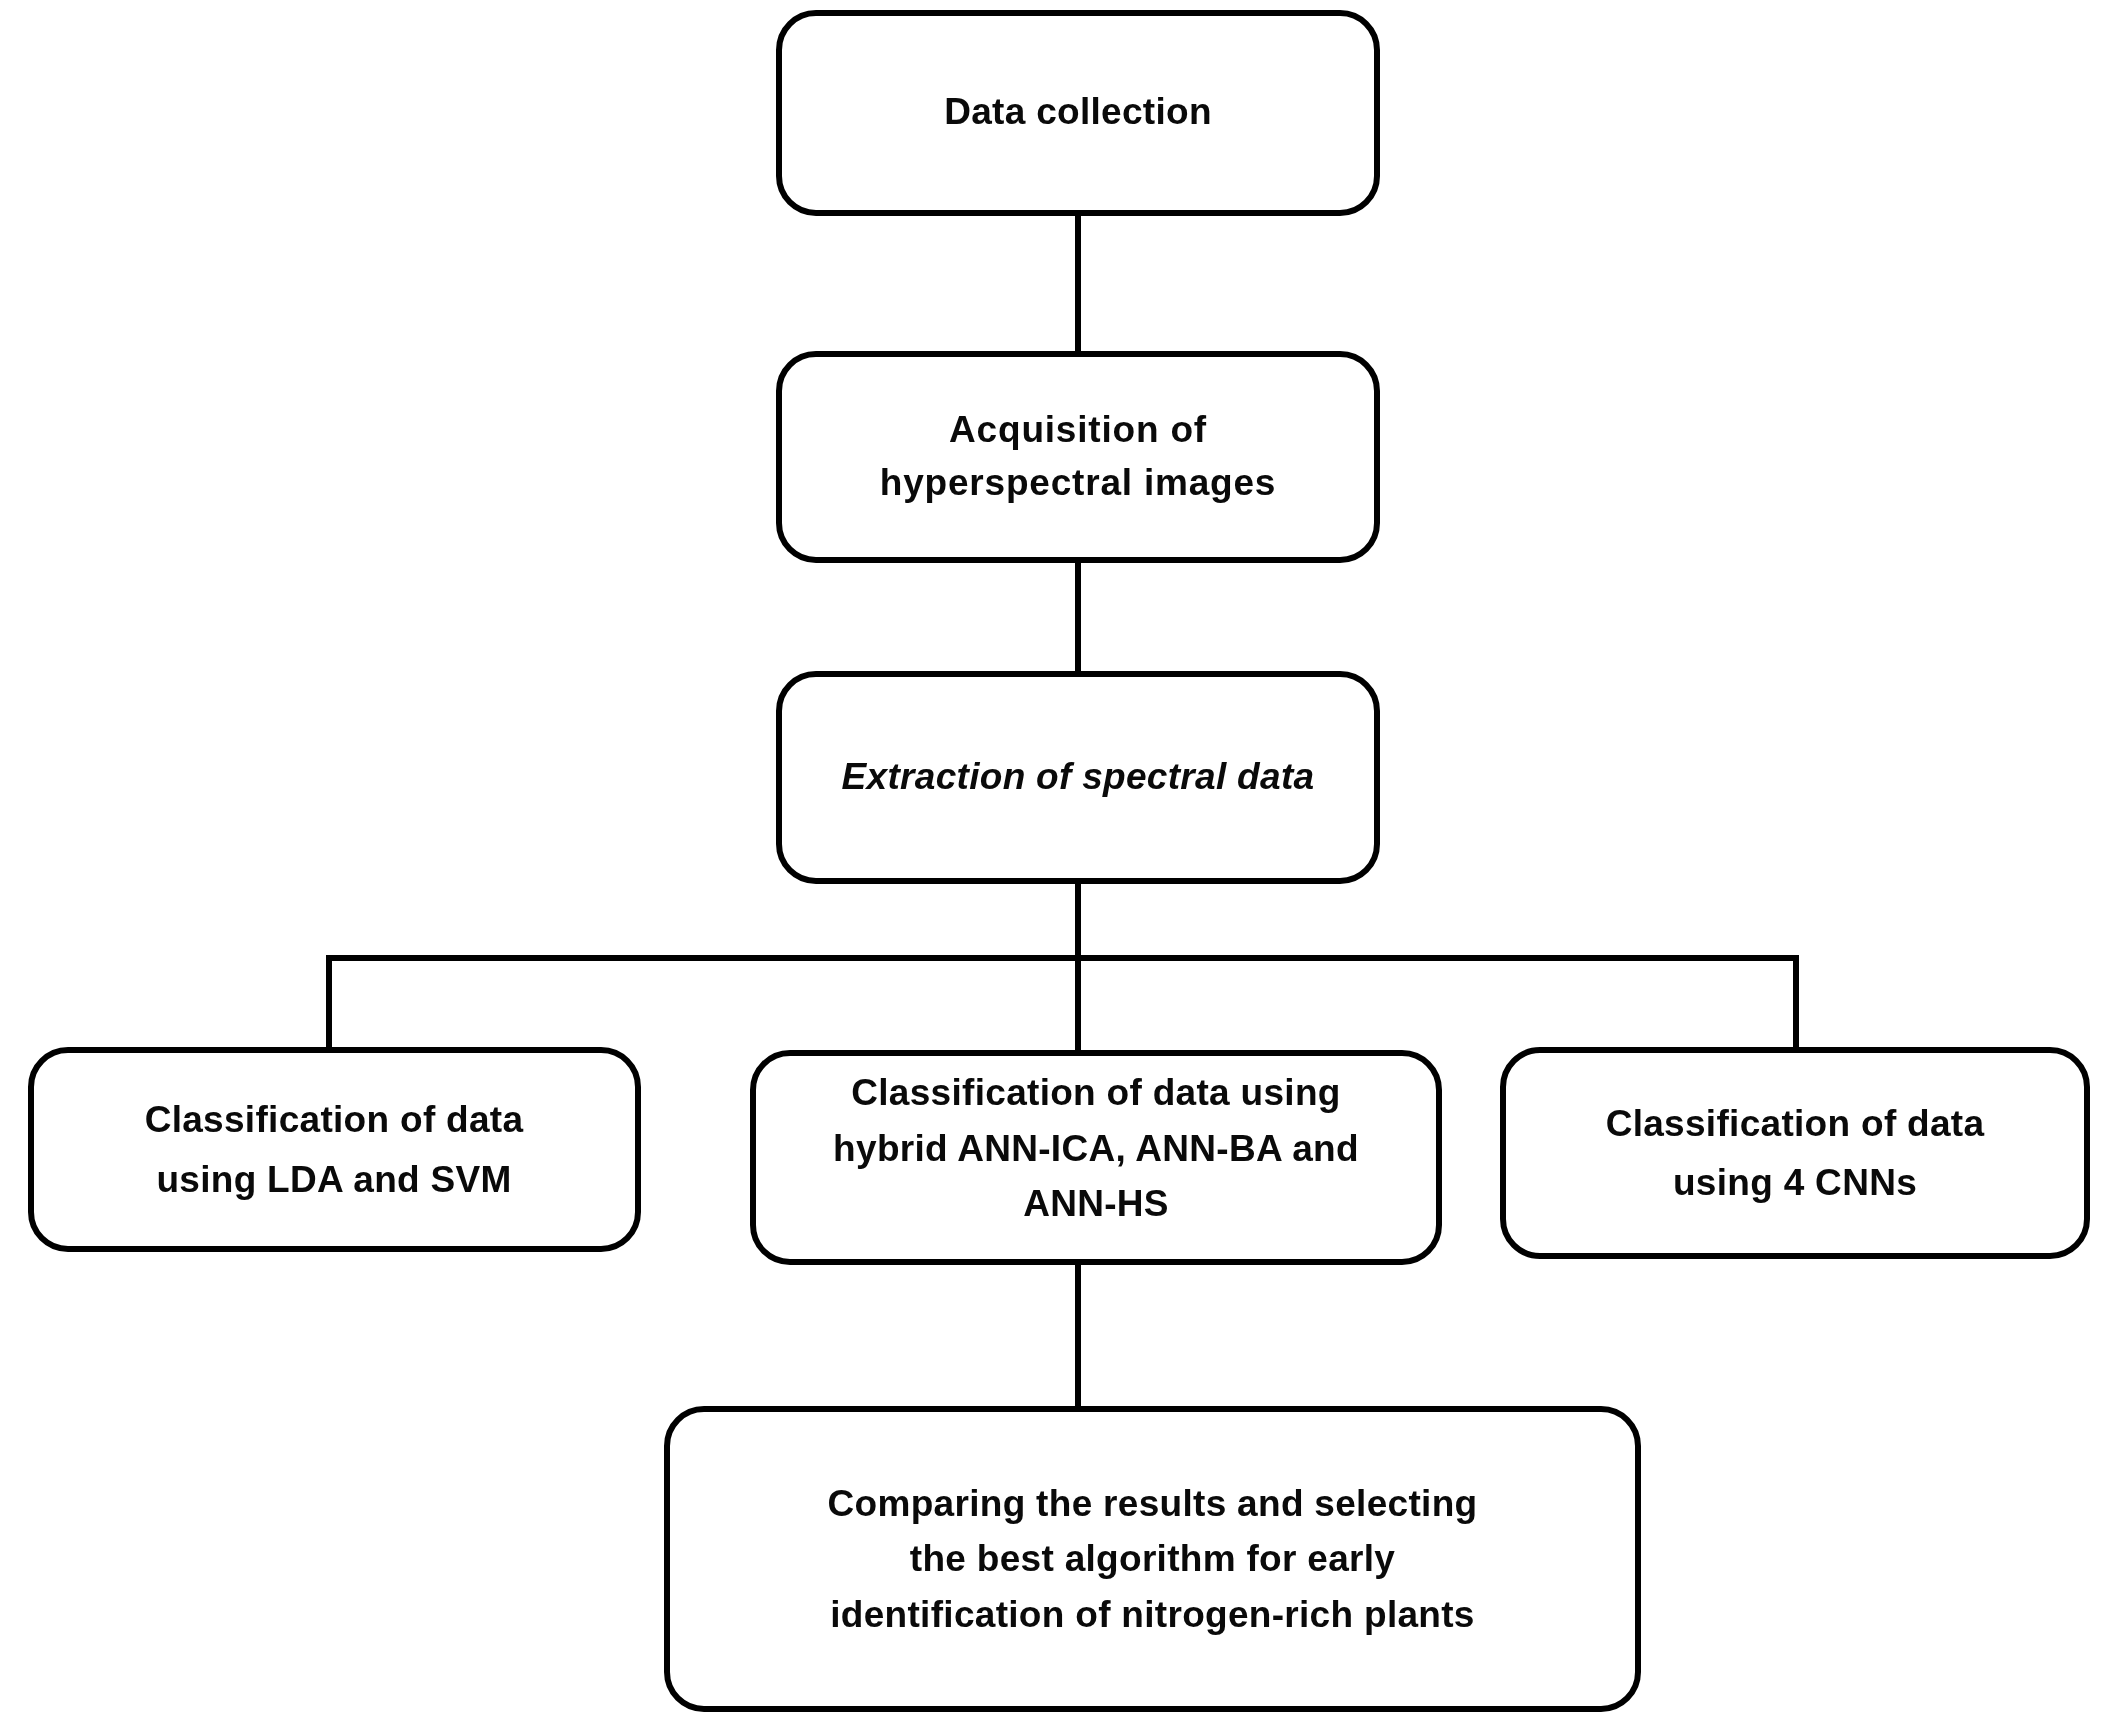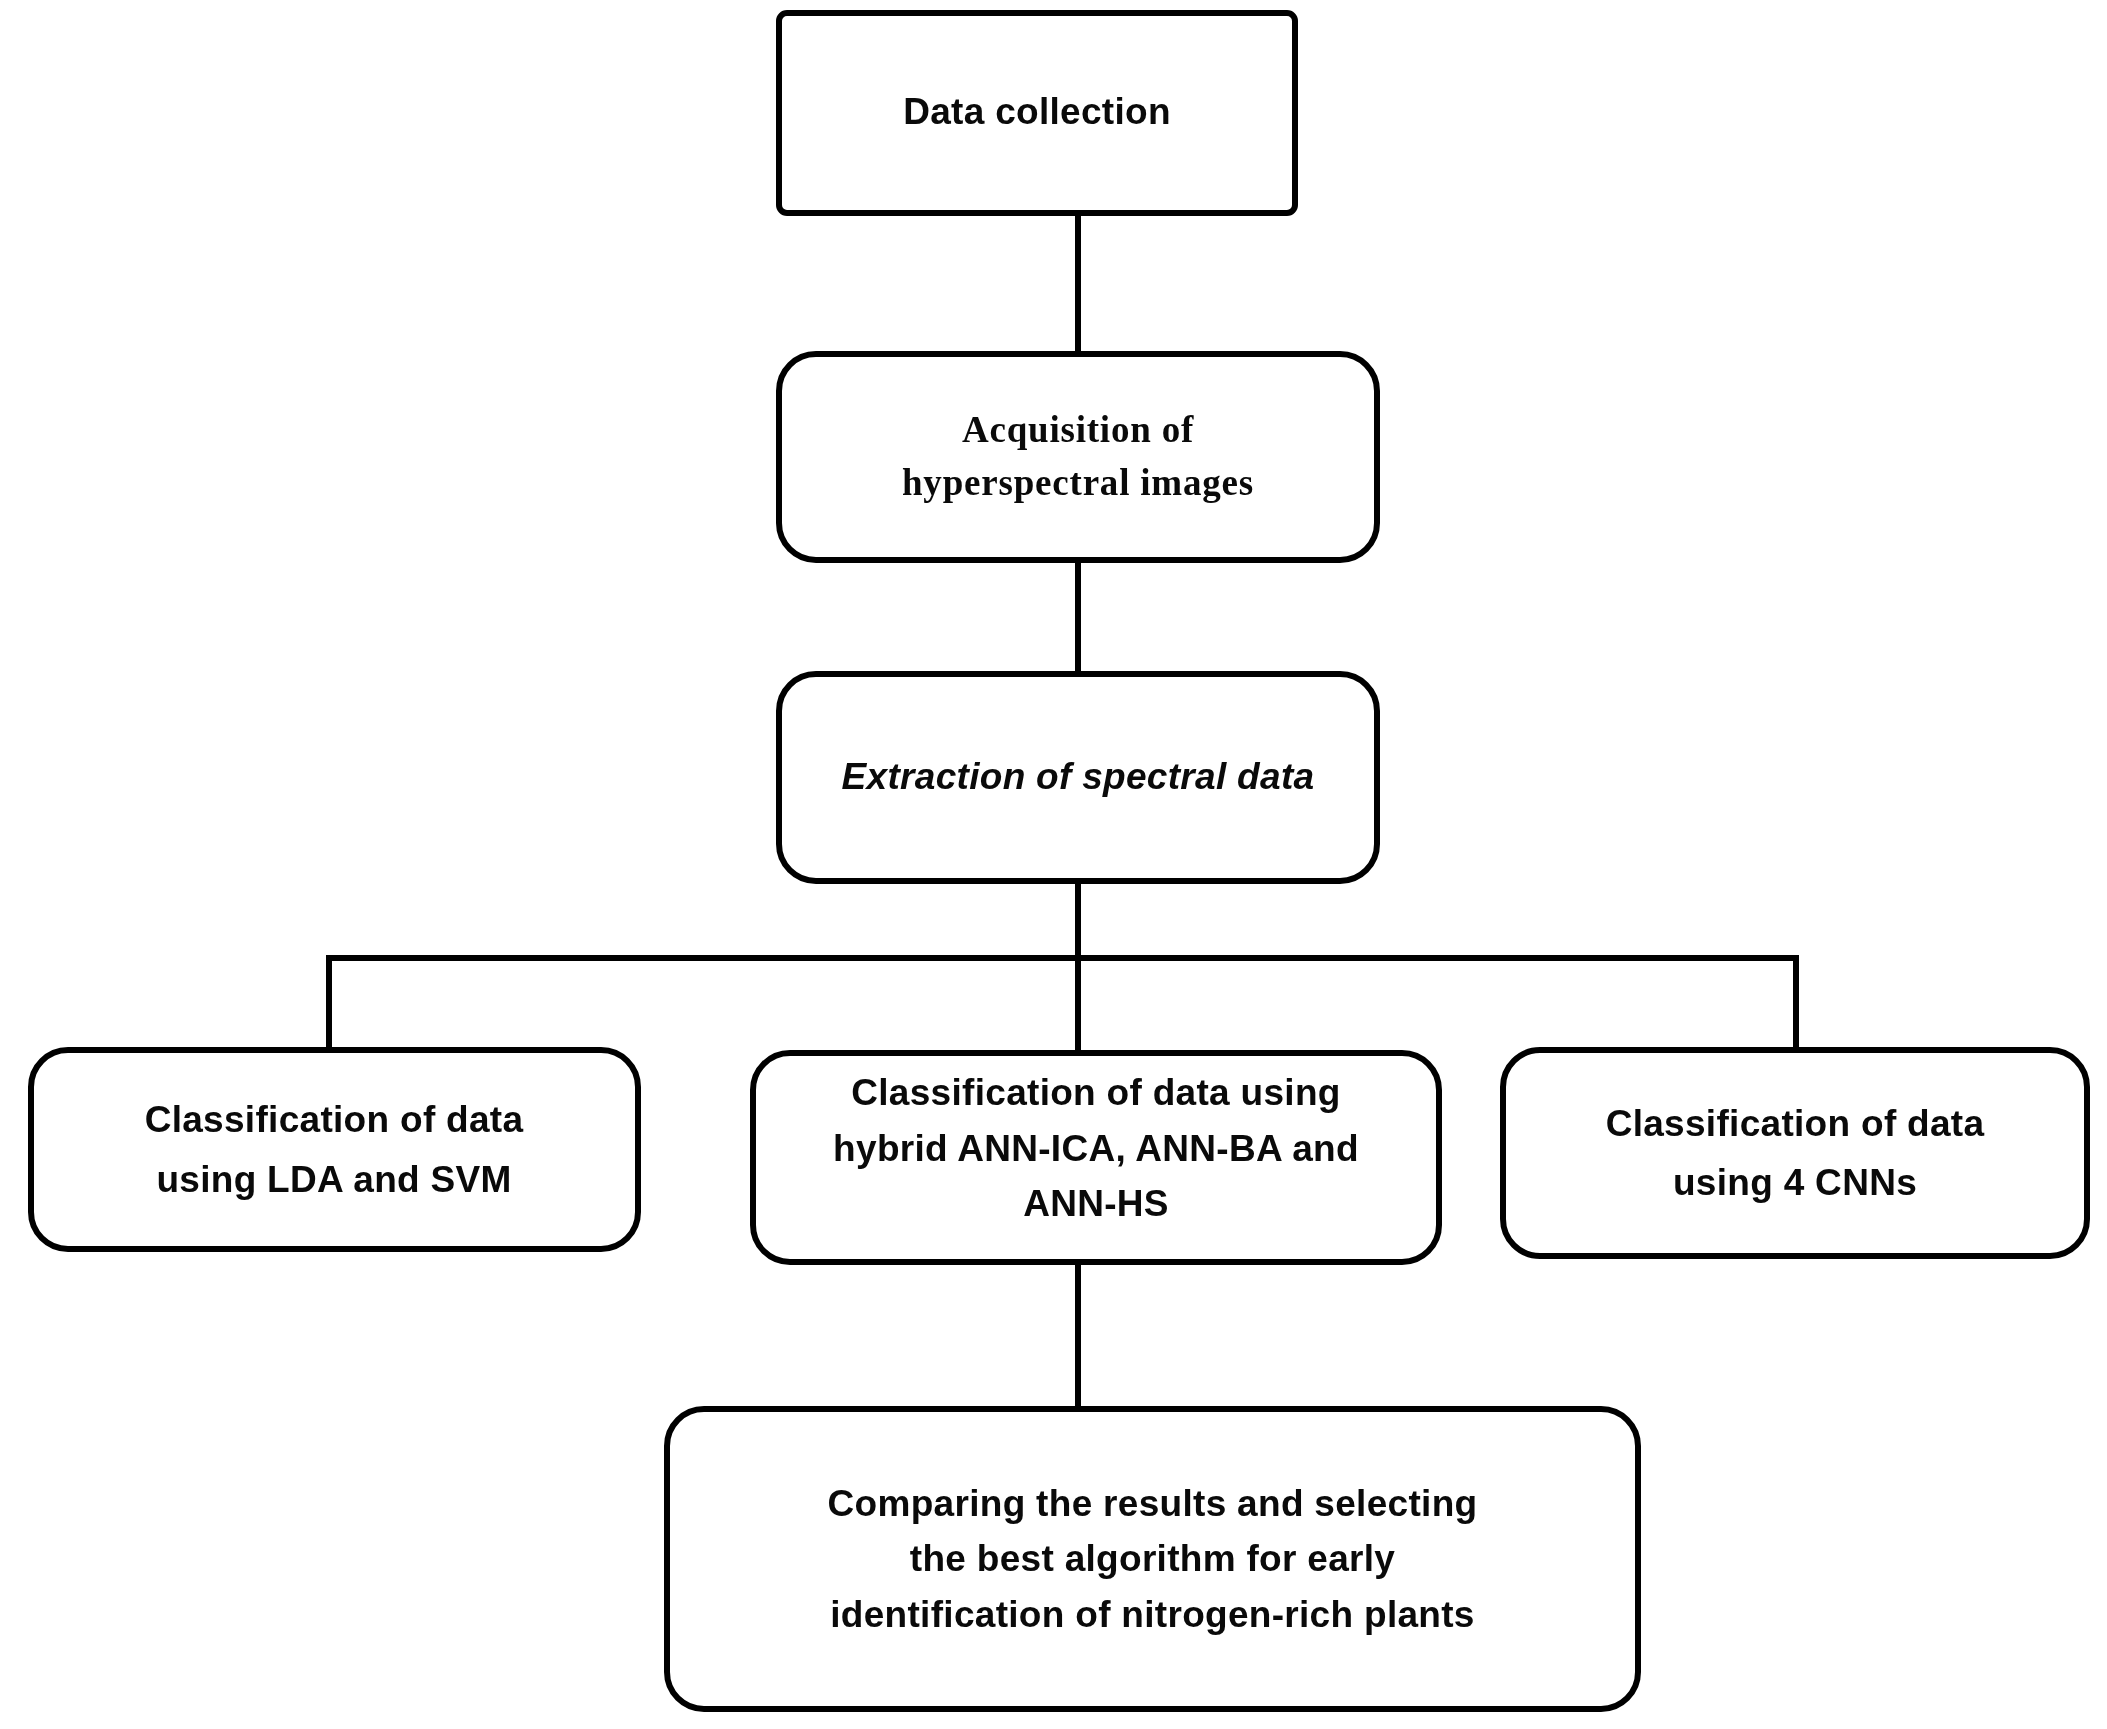--- a/index.html
+++ b/index.html
@@ -30,22 +30,22 @@
   }
   .node-label {
     font-weight: bold;
     color: #0a0a0a;
     line-height: 1.42;
     letter-spacing: 0.3px;
     padding: 0 18px;
     white-space: pre-line;
   }
   
-  #node-data-collection      { left: 776px; top: 9.6px;   width: 522px;  height: 206px; border-radius: 11px; }
-  #node-acquisition          { left: 776px; top: 351px;  width: 604px;  height: 212px; font-family: Liberation Serif, serif; }
+  #node-data-collection      { left: 776px; top: 9.6px;   width: 604px;  height: 206px; }
+  #node-acquisition          { left: 776px; top: 351px;  width: 604px;  height: 212px; }
   #node-extraction           { left: 776px; top: 671px;  width: 604px;  height: 213px; font-style: italic; }
   #node-classification-lda   { left: 27.5px;   top: 1047px; width: 613px;  height: 205px; }
   #node-classification-hybrid{ left: 750px; top: 1050px; width: 692px; height: 215px; }
   #node-classification-cnn   { left: 1500px; top: 1047px; width: 590px;  height: 212px; }
   #node-comparison           { left: 664px;  top: 1406px; width: 977px; height: 306px; text-align: center; }
 
   #node-data-collection .node-label       { font-size: 37px; }
   #node-acquisition .node-label           { font-size: 37px; letter-spacing: 0.8px; }
   #node-extraction .node-label            { font-size: 37px; }
   #node-classification-lda .node-label    { font-size: 37px; line-height: 1.6; }

